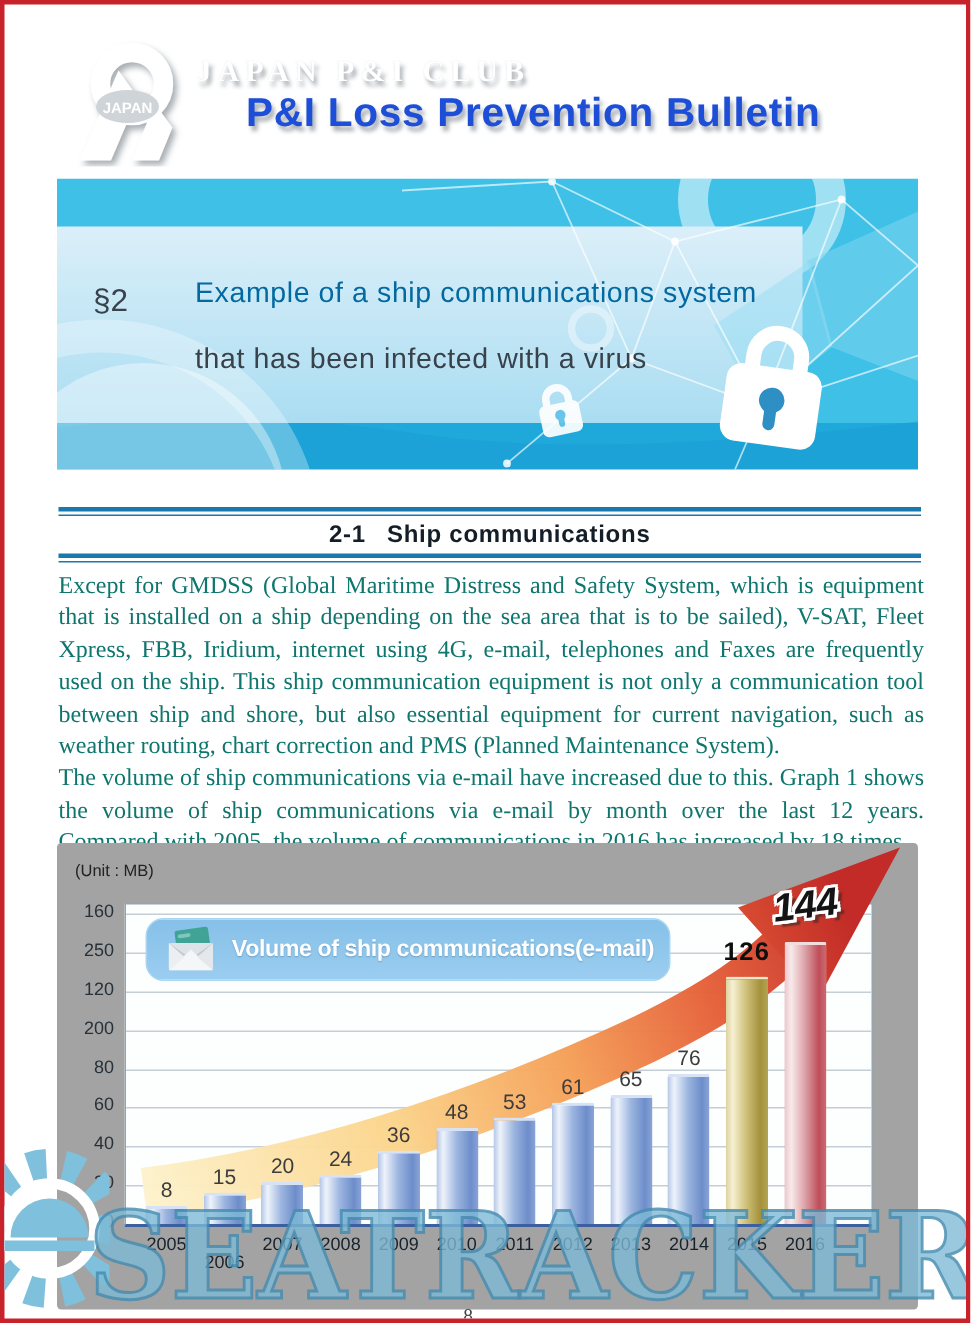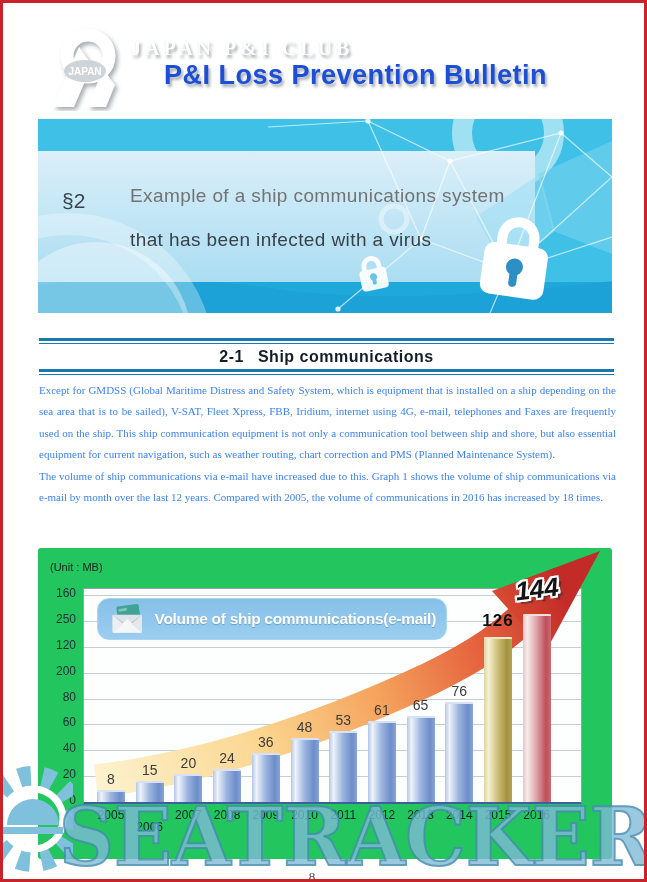--- a/index.html
+++ b/index.html
@@ -23,42 +23,42 @@
     position:absolute;left:126px;top:57px;
     font-weight:700;font-size:27px;letter-spacing:.5px;
     color:#1d4ed8;text-shadow:2px 3px 3px #a8aeb4,0 0 1px #dde0e3;margin-left:35px;
   }
   
   .banner{position:absolute;left:35px;top:116px;width:574px;height:194px;}
   .banner svg{position:absolute;left:0;top:0;}
   .banner-sec{
     position:absolute;left:24px;top:70px;font-size:21px;color:#39424b;
   }
-  .banner-l1{position:absolute;left:92px;top:66px;font-size:19px;color:#737373;letter-spacing:.4px;}
+  .banner-l1{position:absolute;left:92px;top:66px;font-size:19px;color:#0369a1;letter-spacing:.4px;}
   .banner-l2{position:absolute;left:92px;top:110px;font-size:19px;color:#39424b;letter-spacing:.4px;}
   
   .headblock{position:absolute;left:36px;top:335px;width:575px;}
   .rule-thick{height:3px;background:#1978ad;}
   .rule-thin{height:1px;background:#1978ad;margin-top:2px;}
   .headtext{
     text-align:center;font-weight:700;font-size:16px;color:#141e28;
     padding:4px 0 3px 0;letter-spacing:.5px;
   }
   .headtext .num{margin-right:14px;}
   
   .bodytext{
     position:absolute;left:36px;top:377px;width:577px;
-    font-family:"Liberation Serif",serif;font-size:11px;line-height:21.4px;
-    color:#3b82f6;text-align:justify;
+    font-family:"Liberation Serif",serif;font-size:16px;line-height:21.4px;
+    color:#0f766e;text-align:justify;
   }
   .bodytext p{margin:0;}
   
   .chartbox{
-    position:absolute;left:35px;top:545px;width:574px;height:311px;
-    background:#22c55e;border-radius:3px;
+    position:absolute;left:35px;top:559px;width:574px;height:311px;
+    background:#a3a3a3;border-radius:3px;
   }
   .unitlabel{position:absolute;left:12px;top:13px;font-size:11px;color:#222;}
   .plot{
     position:absolute;left:45px;top:40px;width:497px;height:213px;
     background:#fdfefe;
     border:1px solid #95a5ad;border-bottom:2px solid #3c5f9e;
   }
   .layer{position:absolute;left:0;top:0;width:100%;height:100%;overflow:visible;}
   .gridline{position:absolute;left:0;width:100%;height:1px;background:#c3ced6;}
   .arrow-svg{position:absolute;left:0;top:0;overflow:visible;pointer-events:none;}

